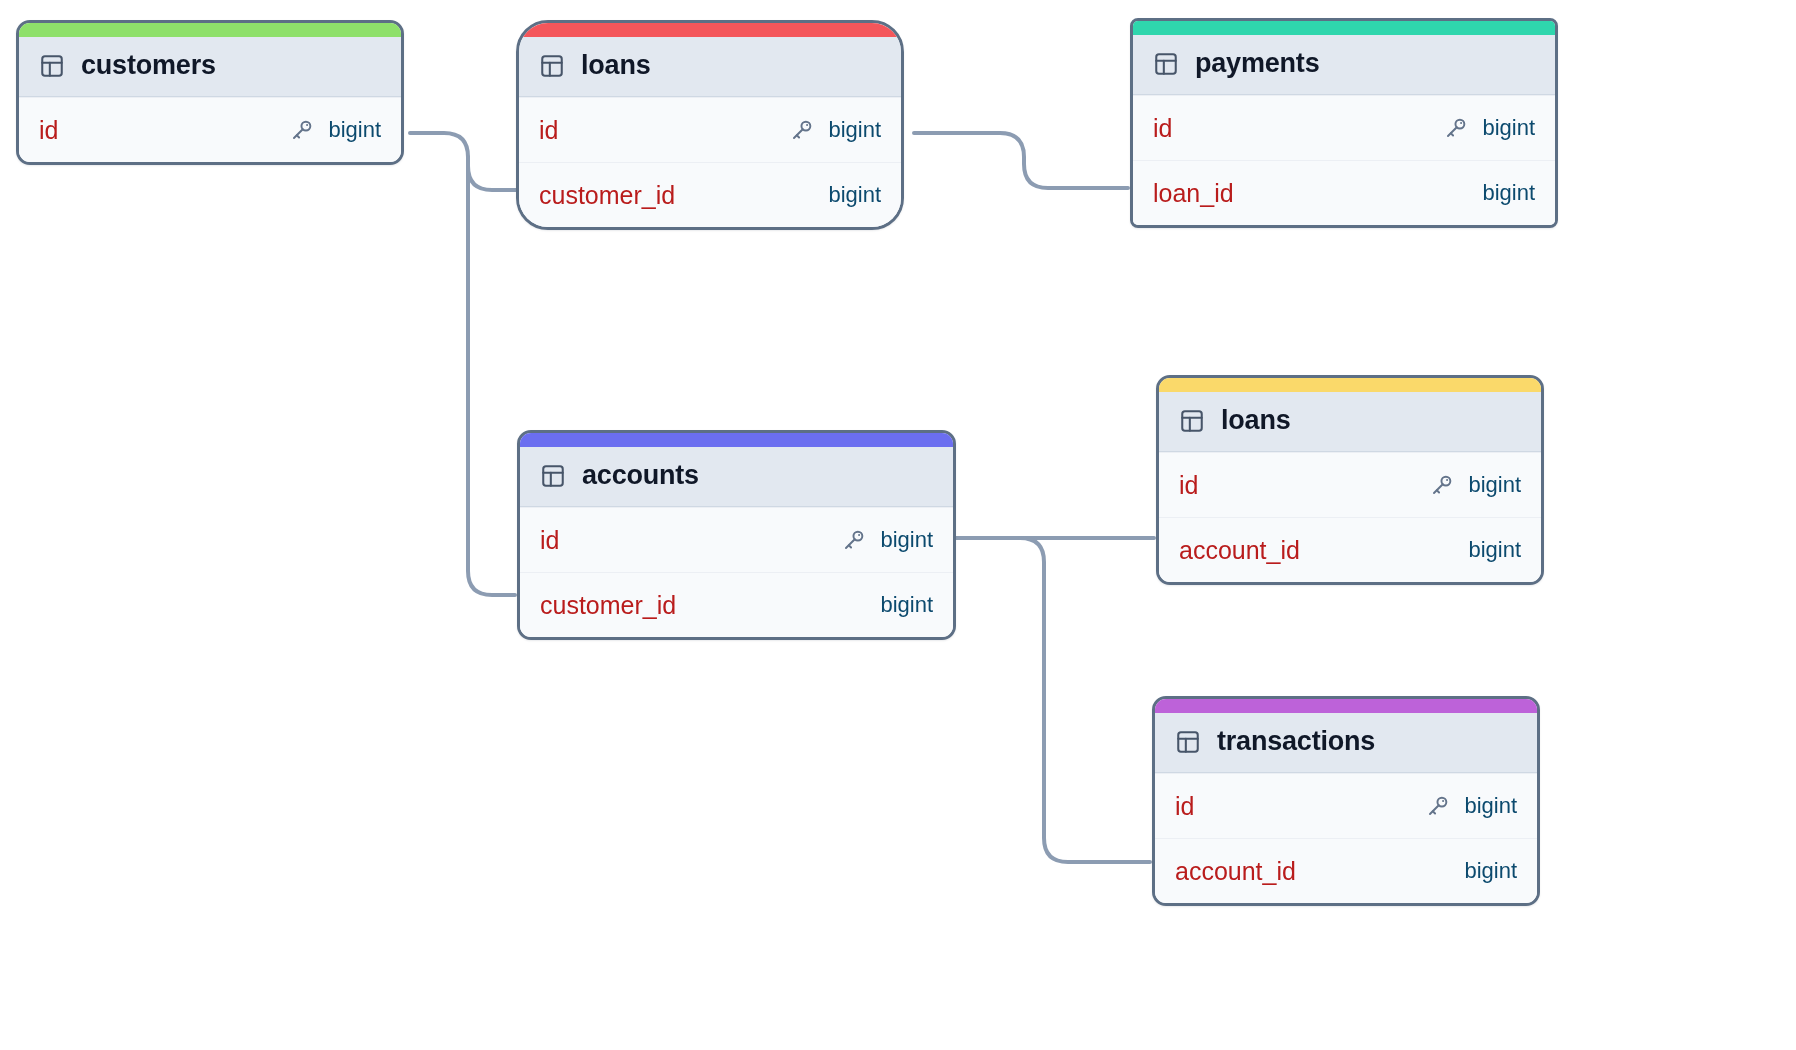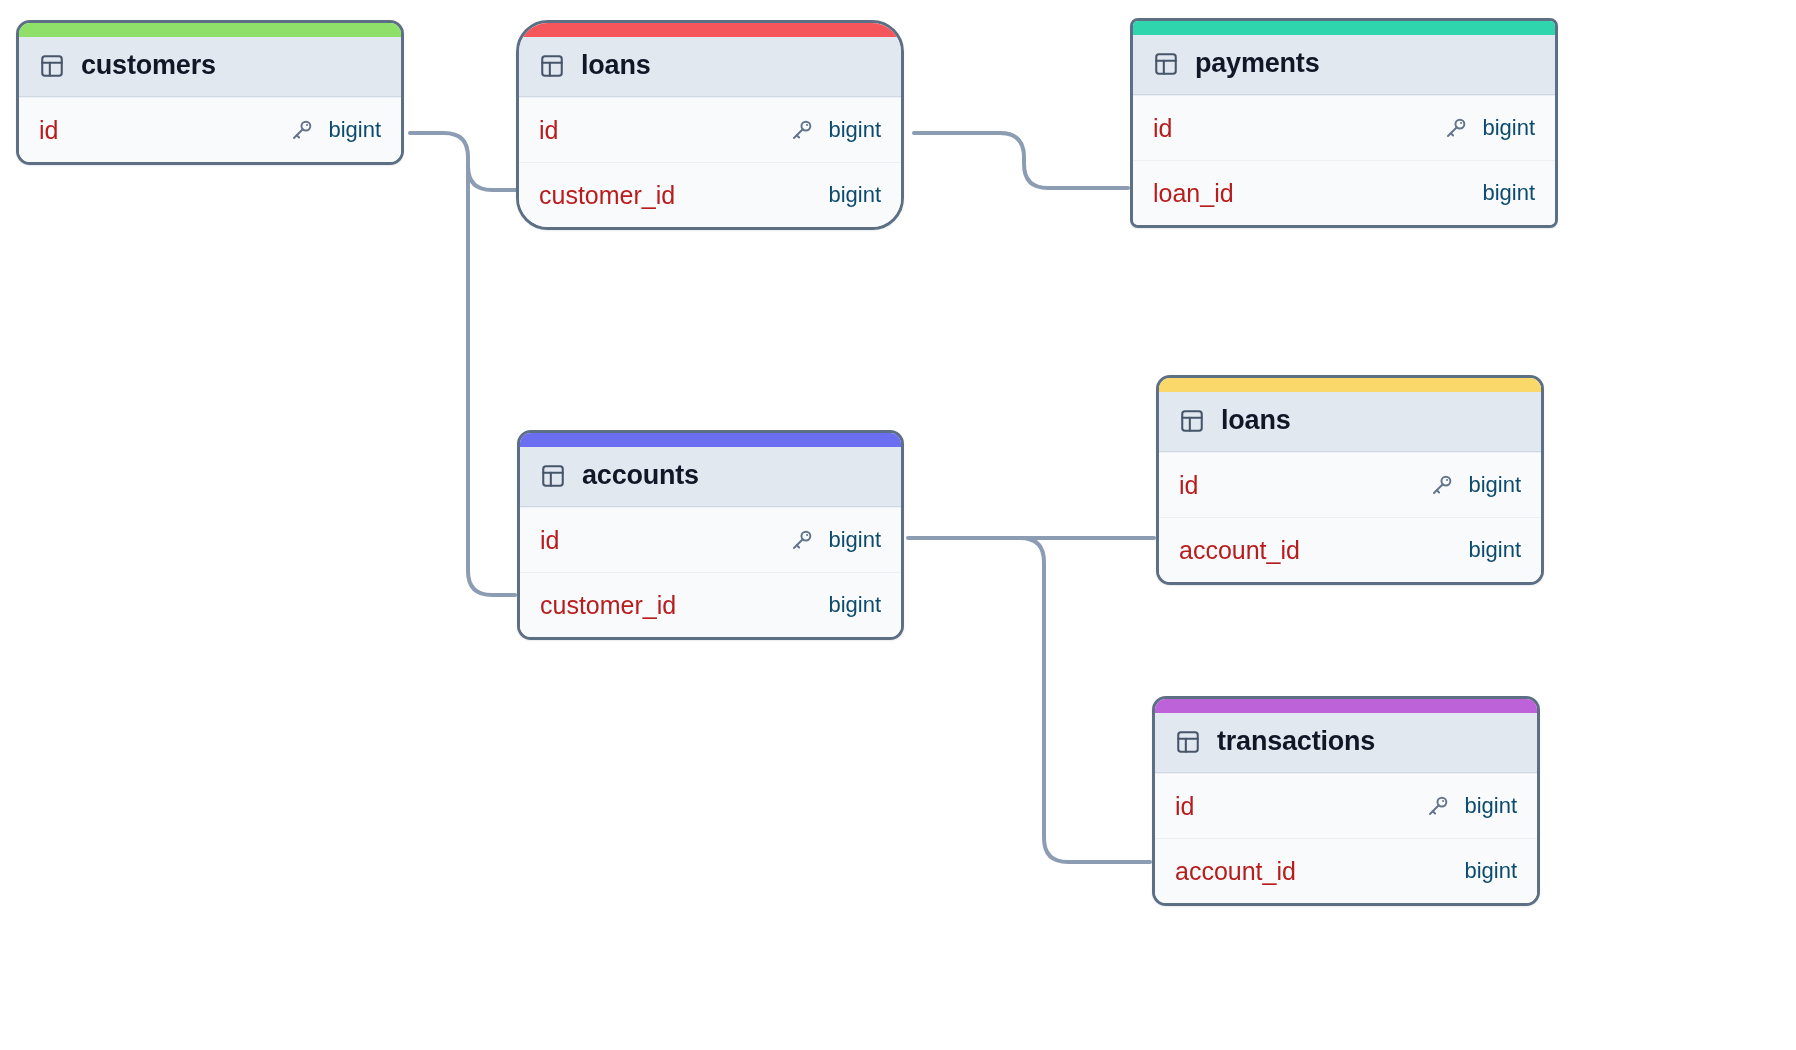--- a/index.html
+++ b/index.html
@@ -179,21 +179,21 @@
             <span class="field-type">bigint</span>
           </span>
         </div>
         <div class="field-row">
           <span class="field-name">loan_id</span>
           <span class="field-right">
             <span class="field-type">bigint</span>
           </span>
         </div>
       </div>
-      <div class="table-node" style="left: 517px; top: 430px; width: 387px;">
+      <div class="table-node" style="left: 517px; top: 430px; width: 439px;">
         <div class="accent-bar" style="background: rgb(107, 110, 240);"></div>
         <div class="node-header">
           <span>
             <svg class="table-glyph" width="26" height="26" viewBox="0 0 24 24" fill="none" stroke="#475569" stroke-width="1.9" stroke-linecap="round" stroke-linejoin="round">
               <rect x="3" y="3" width="18" height="18" rx="2.5"></rect>
               <line x1="3" y1="9" x2="21" y2="9"></line>
               <line x1="10" y1="9" x2="10" y2="21"></line>
             </svg>
           </span>
           <span class="node-title">accounts</span>

